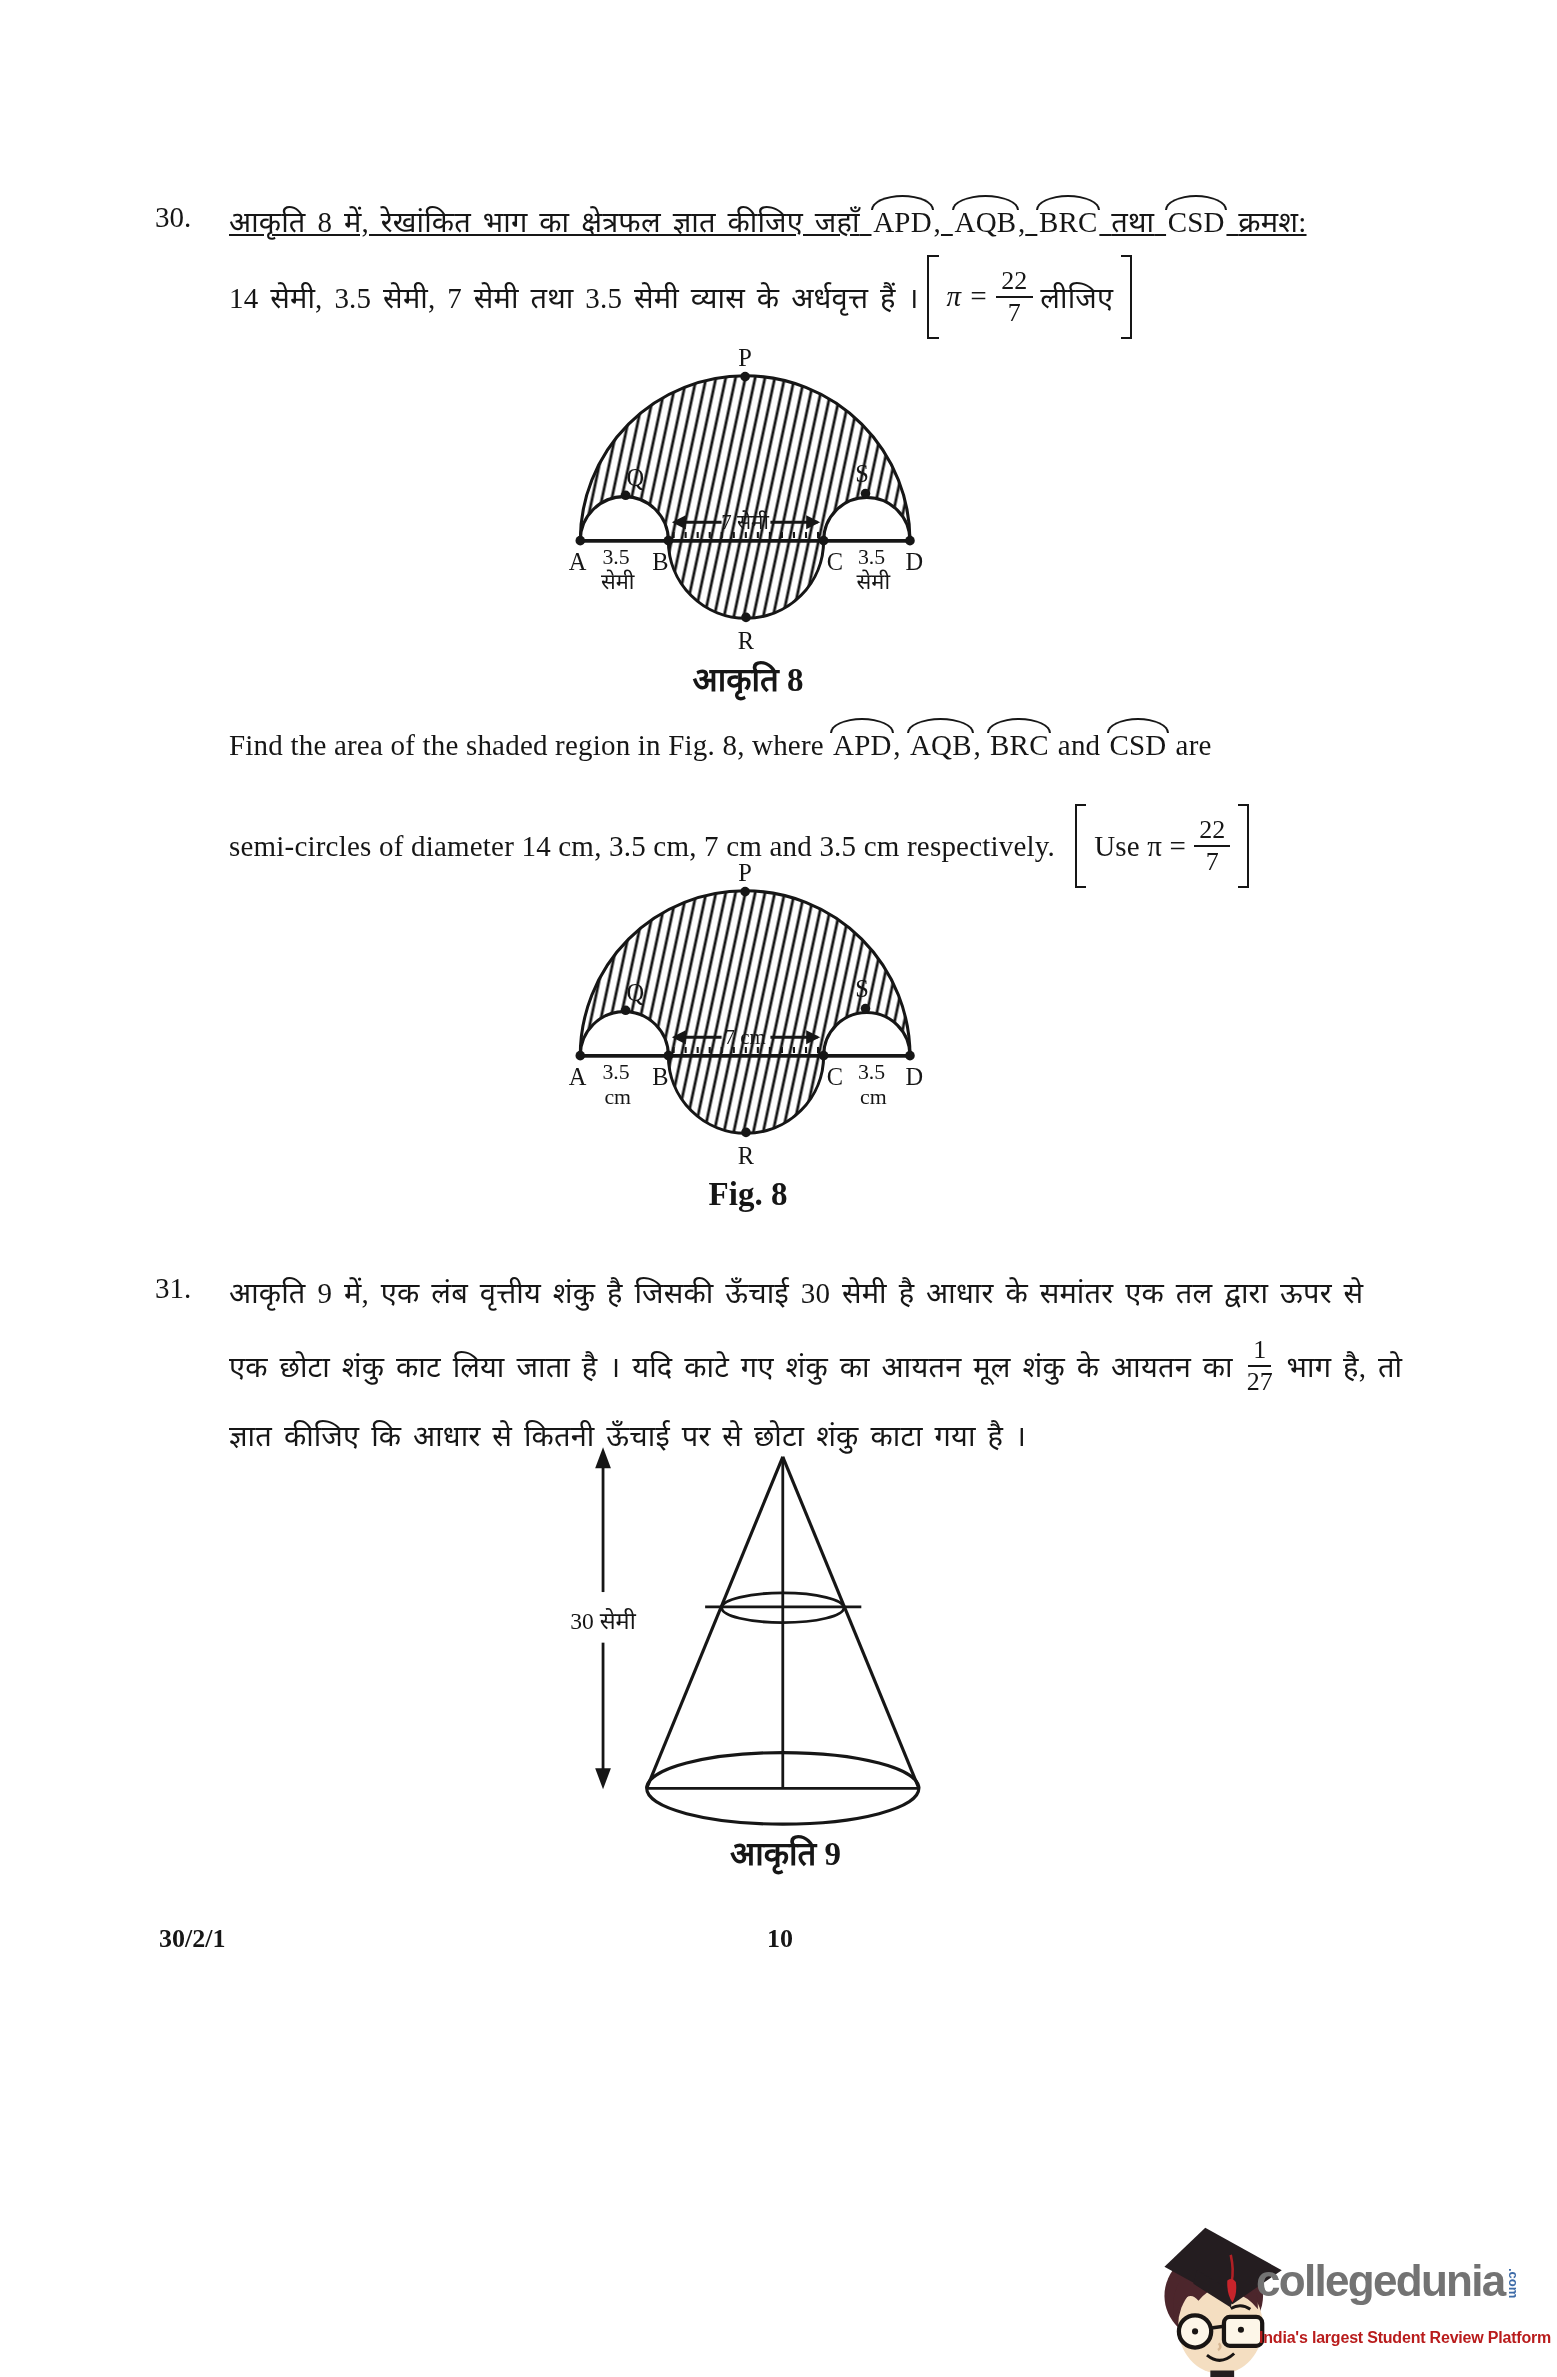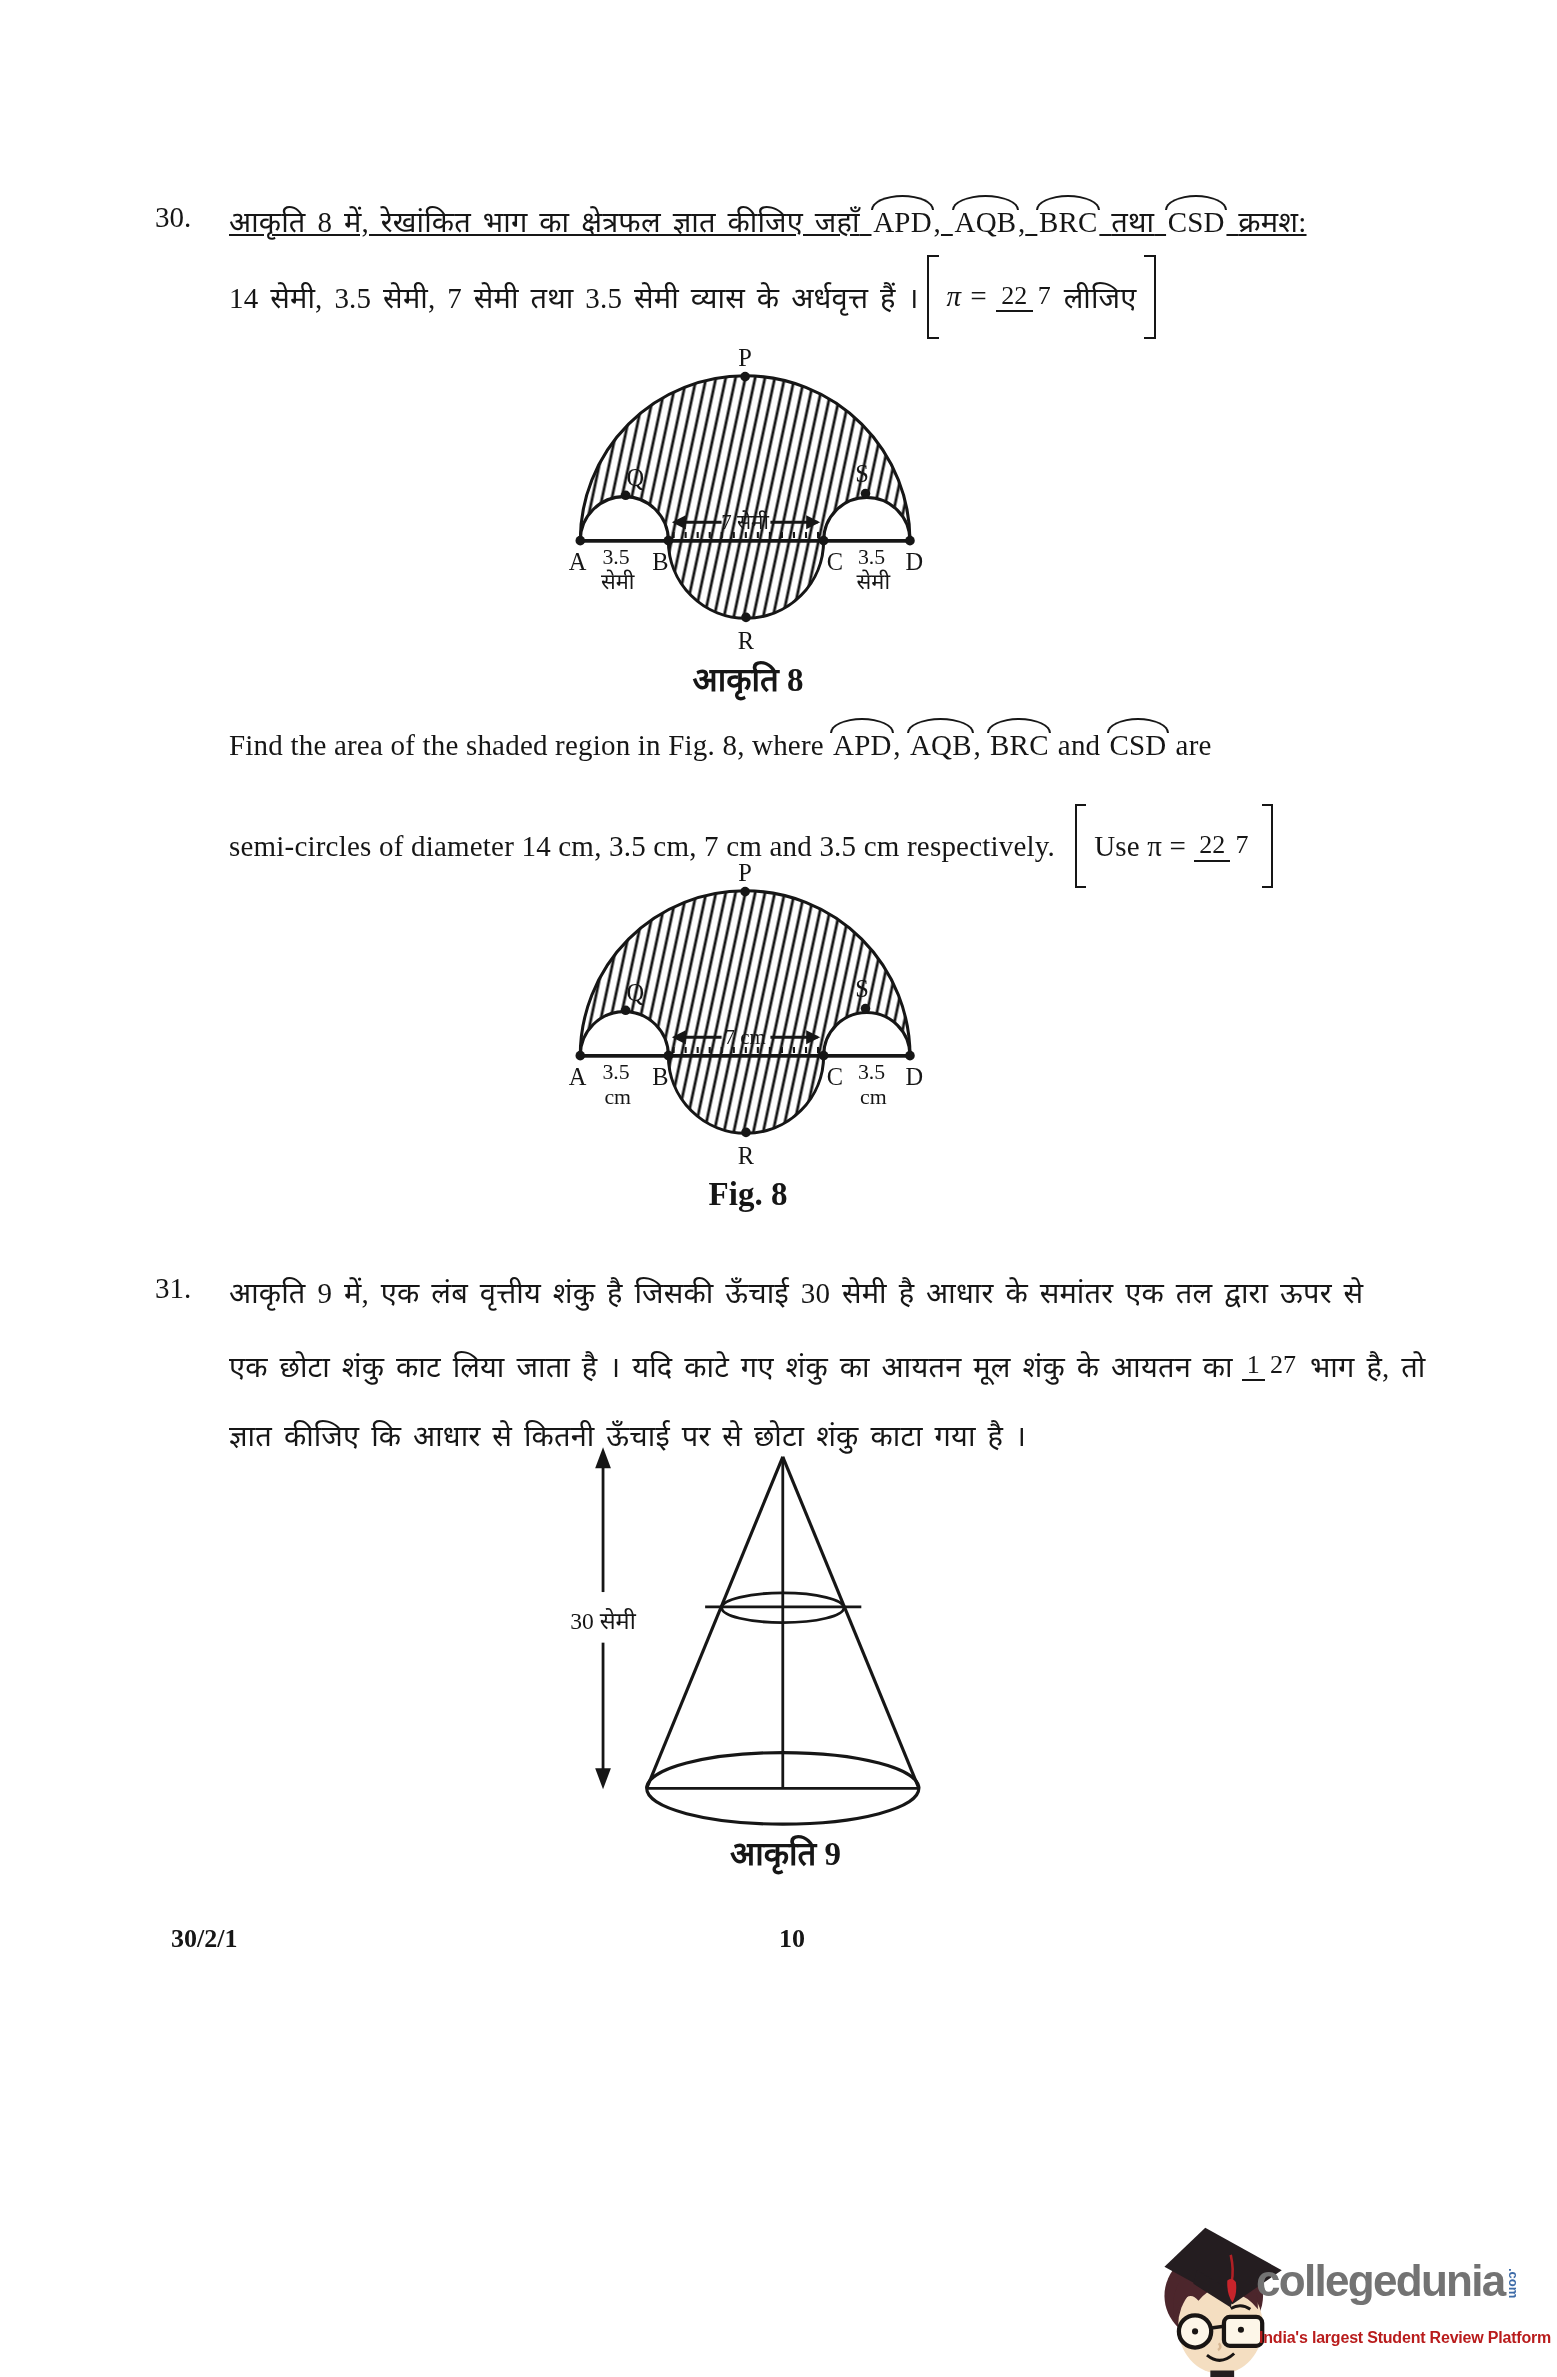--- a/index.html
+++ b/index.html
@@ -15,31 +15,31 @@
   .hi { word-spacing:4.4px; }
   .flexline { display:flex; align-items:center; gap:8.7px; white-space:nowrap; }
   
   .arc { position:relative; display:inline-block; padding:0 1.7px; }
   .arc::before {
     content:""; position:absolute; left:-0.9px; right:-0.9px; top:-11.3px; height:13px;
     border:2.3px solid #161616; border-bottom:none;
     border-radius:50% 50% 0 0 / 100% 100% 0 0;
   }
   
-  .frac { display:inline-flex; flex-direction:row; align-items:flex-start;
+  .frac { display:inline-flex; flex-direction:column; align-items:center;
           font-size:26px; line-height:1.15; vertical-align:middle; }
   .frac .num { padding:0 5.2px; border-bottom:2.3px solid #161616; }
   .frac .den { padding:0 5.2px; }
   
   .brkgrp { display:flex; align-items:center; gap:7.8px; }
   .lbrk, .rbrk { width:11.3px; align-self:stretch; min-height:84px; }
   .lbrk { border-left:2.6px solid #161616; border-top:2.6px solid #161616; border-bottom:2.6px solid #161616; }
   .rbrk { border-right:2.6px solid #161616; border-top:2.6px solid #161616; border-bottom:2.6px solid #161616; }
   .caption { font-weight:bold; font-size:33px; text-align:center; }
-  .footer { font-weight:bold; font-size:26px;margin-left:12px; }
+  .footer { font-weight:bold; font-size:26px; }
   
   #logo-text-row { display:flex; align-items:flex-start; }
   #logo-brand { font-family:"Liberation Sans","DejaVu Sans",sans-serif; font-weight:bold;
                 font-size:44px; letter-spacing:-1.7px; line-height:1.0; }
   #logo-tld { font-family:"Liberation Sans","DejaVu Sans",sans-serif; font-weight:bold;
               font-size:13px; writing-mode:vertical-rl; margin-top:8.7px; margin-left:1.7px; letter-spacing:0; }
   #logo-tagline { font-family:"Liberation Sans","DejaVu Sans",sans-serif; font-weight:bold;
                   font-size:16px; letter-spacing:-0.2px; }
   svg text { font-family:"Liberation Serif","DejaVu Serif",serif; fill:#161616; }
 </style>

